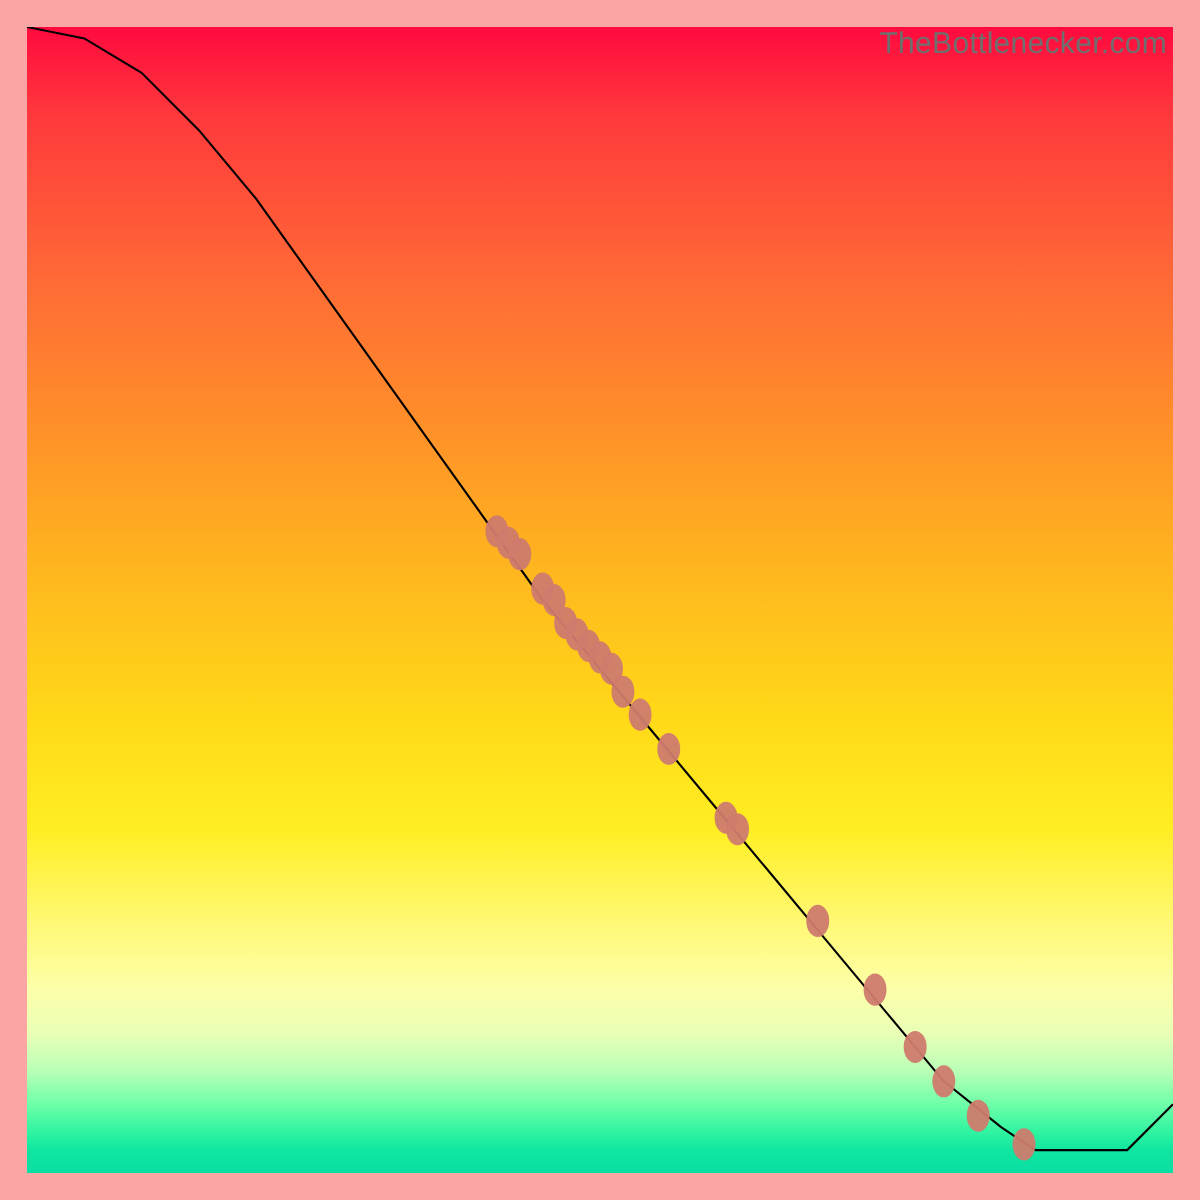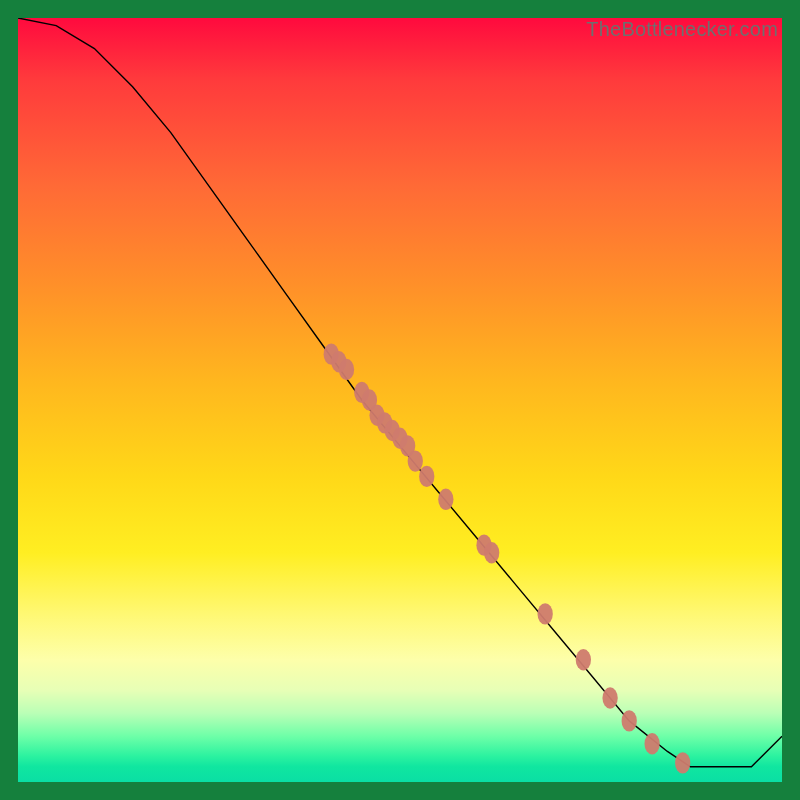--- a/index.html
+++ b/index.html
@@ -10,21 +10,21 @@
     overflow: hidden;
     background: #000;
     font-family: Arial, Helvetica, sans-serif;
   }
   .frame {
     position: absolute;
     top: 0;
     left: 0;
     width: 800px;
     height: 800px;
-    background: #15803d;
+    background: #fca5a5;
   }
   .plot {
     position: absolute;
     
     left: 18px;
     top: 18px;
     width: 764px;
     height: 764px;
     
     background: linear-gradient(to bottom,

